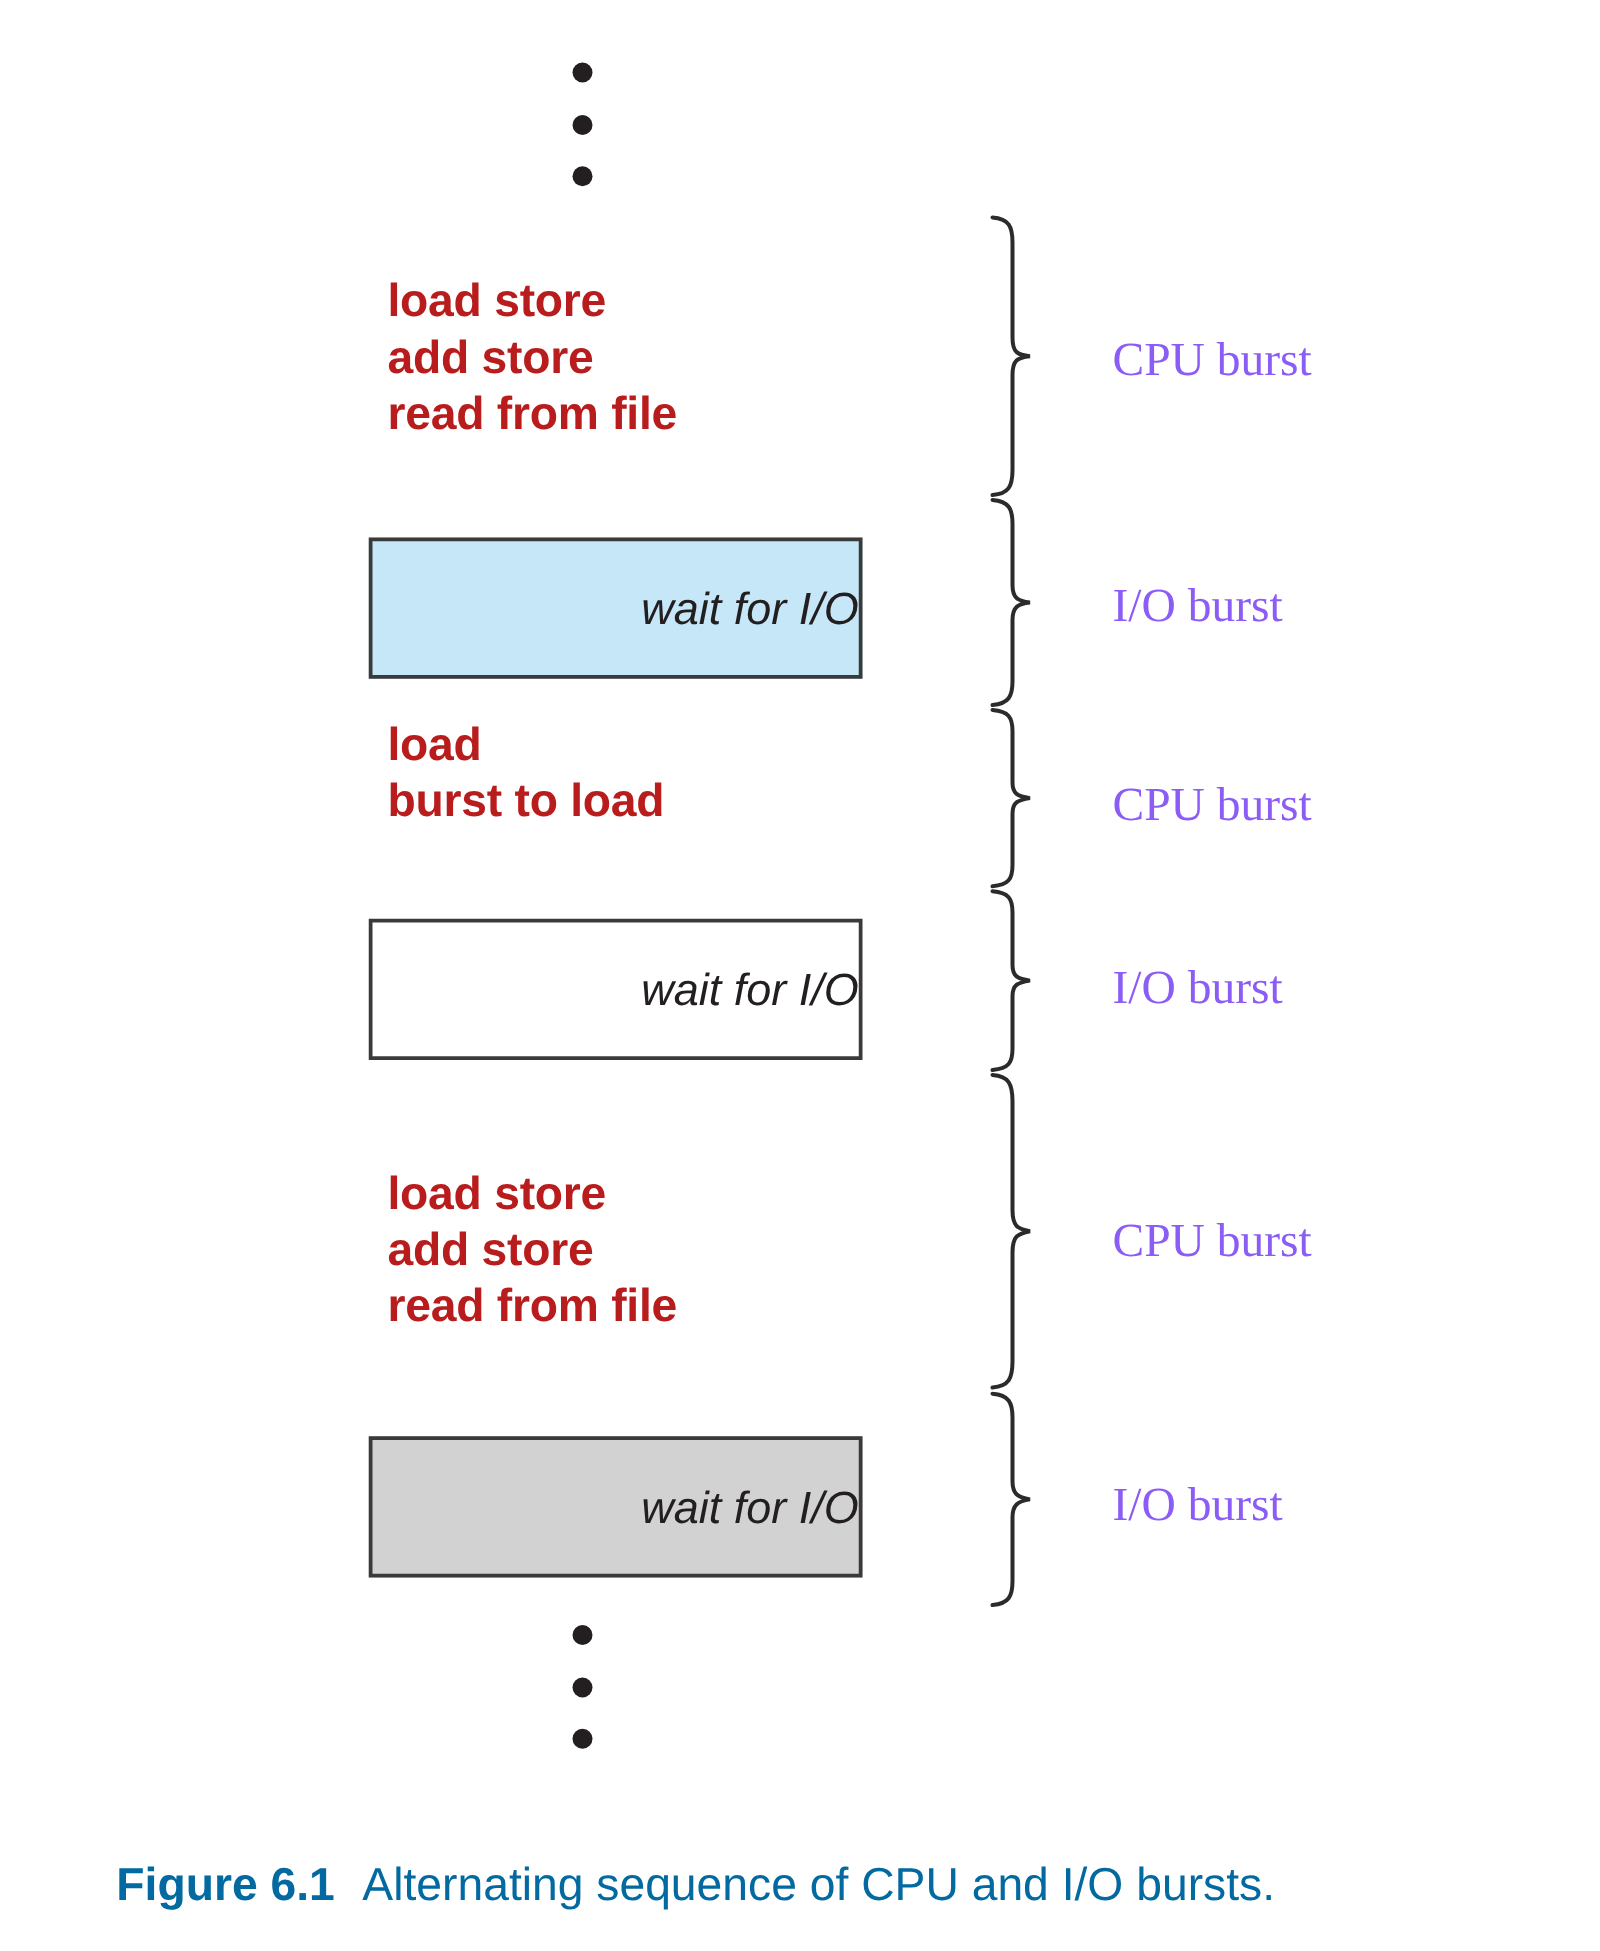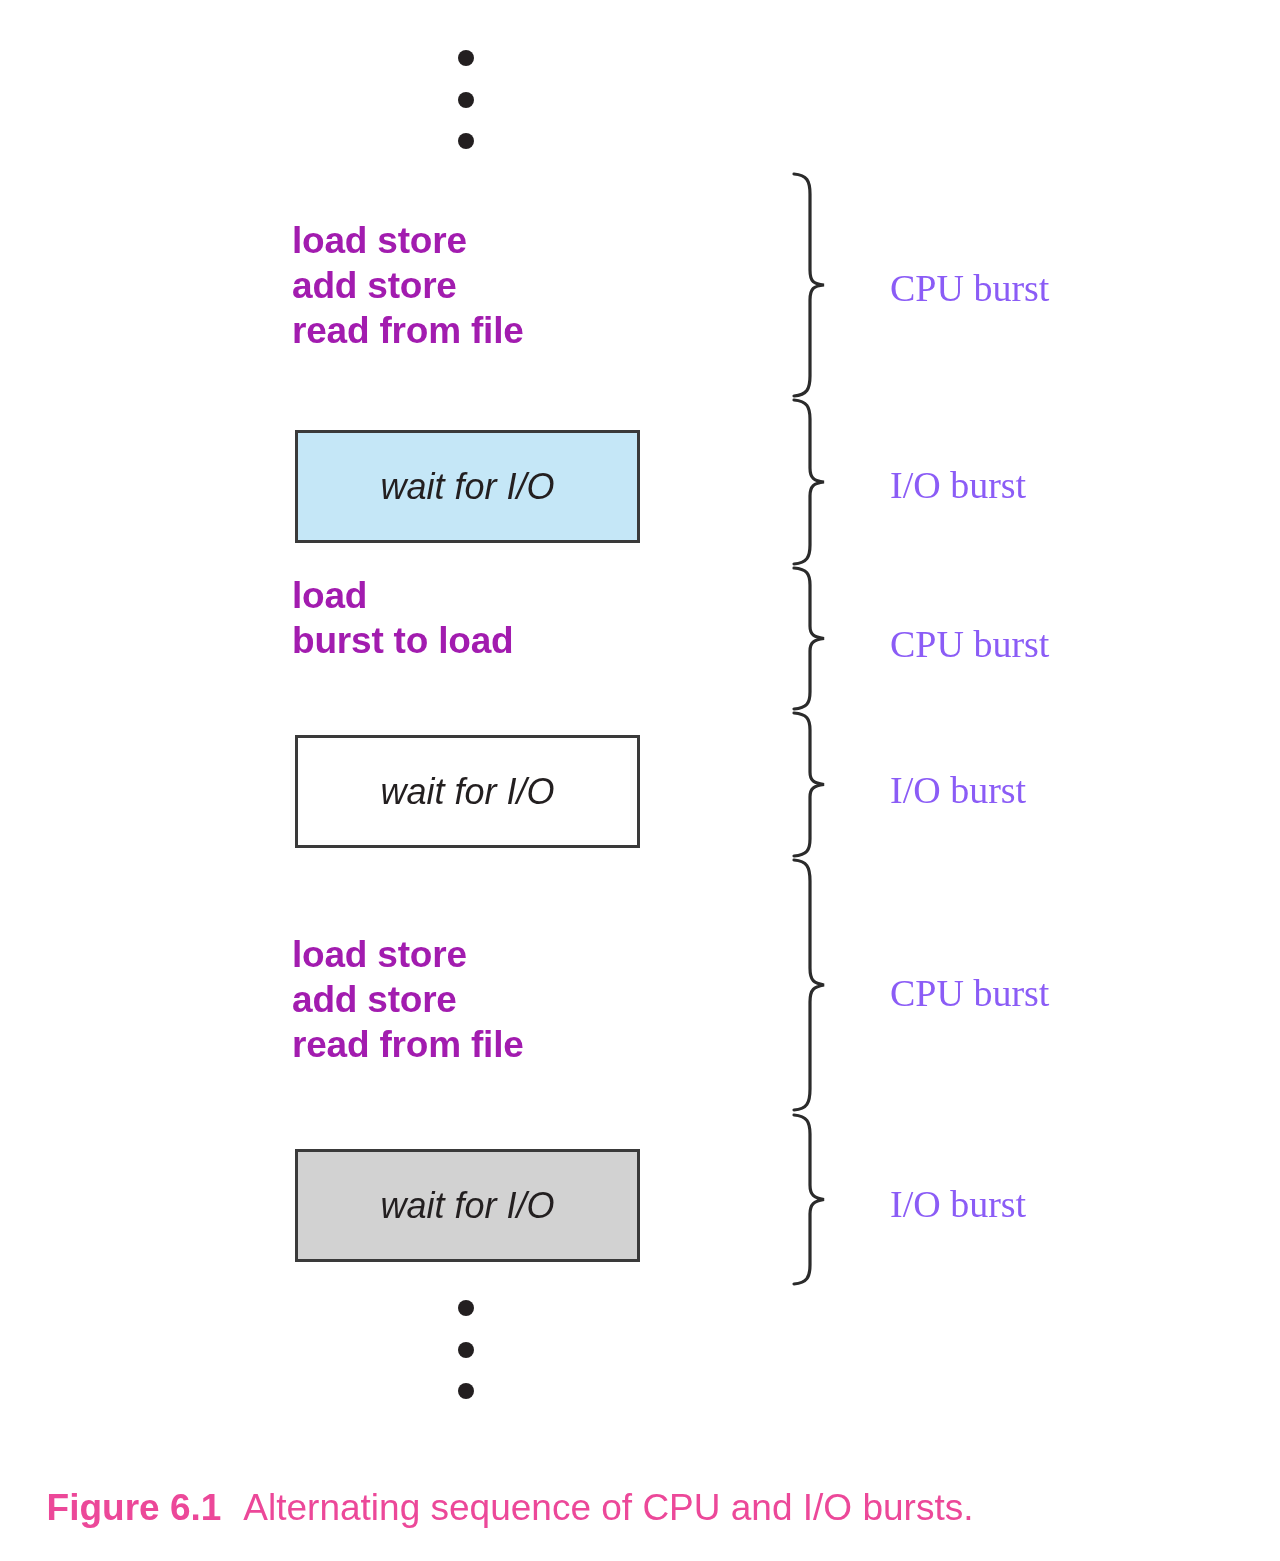--- a/index.html
+++ b/index.html
@@ -39,46 +39,46 @@
   .dot.d1 { top: 0px; }
   .dot.d2 { top: 42px; }
   .dot.d3 { top: 83px; }
 
   #dots-top    { left: 446px; top: 50px; }
   #dots-bottom { left: 446px; top: 1300px; }
 
   
   .instr-block {
     position: absolute;
-    left: 292px;
+    left: 310px;
     font-size: 37px;
     line-height: 45px;
     letter-spacing: -0.2px;
     white-space: nowrap;
-    color: #a21caf;
+    color: #b91c1c;
   }
   .instr-block .ln { display: block; }
   .instr-block b { font-weight: bold; }
   .instr-block span.reg { font-weight: bold; }
 
   #instr-1 { top: 218px; }
   #instr-2 { top: 573px; }
   #instr-3 { top: 932px; }
 
   
   .io-box {
     position: absolute;
     left: 295px;
-    width: 345px;
+    width: 395px;
     height: 113px;
     box-sizing: border-box;
     border: 3px solid #3a3a3a;
     display: flex;
     align-items: center;
-    justify-content: center;
+    justify-content: flex-end;
   }
   .io-box .io-label {
     font-style: italic;
     font-size: 36px;
     color: #231f20;
     letter-spacing: 0px;
   }
   #io-box-1 { top: 430px; background: #c5e7f7; }
   #io-box-2 { top: 735px; background: #ffffff; }
   #io-box-3 { top: 1149px; background: #d2d2d2; }
@@ -103,23 +103,23 @@
     color: #8b5cf6;
     font-family: Liberation Serif, serif;
   }
 
   
   #caption {
     position: absolute;
     left: 0;
     top: 1487px;
     width: 1020px;
-    text-align: center;
+    text-align: right;
     font-size: 37px;
-    color: #ec4899;
+    color: #0369a1;
     white-space: nowrap;
   }
   #caption .cap-num { font-weight: bold; }
   #caption .cap-gap { display: inline-block; width: 22px; }
 </style>
 </head>
 <body>
 
 <div id="figure-root">
 

